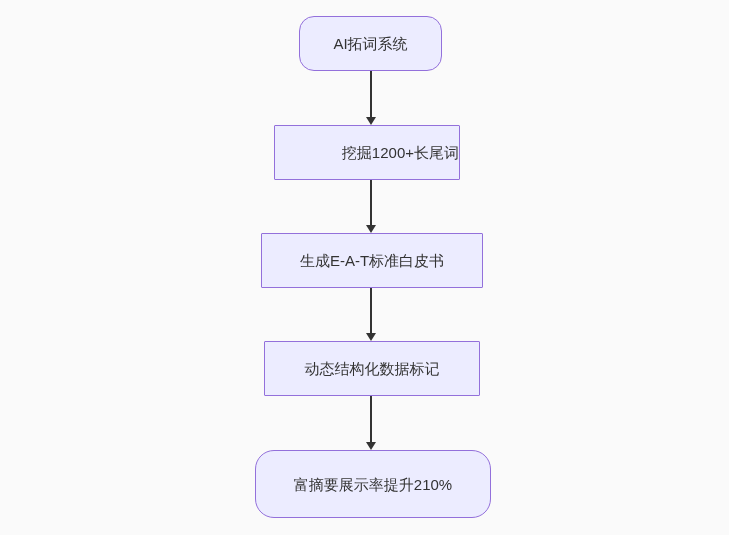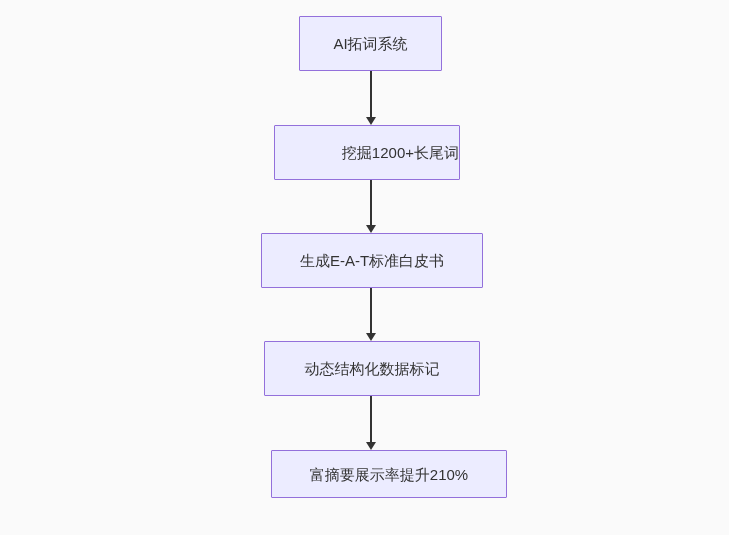--- a/index.html
+++ b/index.html
@@ -45,25 +45,25 @@
     position: absolute;
     left: 1px;
     bottom: 0;
     width: 0;
     height: 0;
     border-left: 5px solid transparent;
     border-right: 5px solid transparent;
     border-top: 8px solid #333333;
   }
   
-  #node-1 { left: 299px; top: 16px;  width: 143px; height: 55px; }
+  #node-1 { left: 299px; top: 16px;  width: 143px; height: 55px; border-radius: 15px; }
   #node-2 { left: 274px; top: 125px; width: 186px; height: 55px; justify-content: flex-end; }
   #node-3 { left: 261px; top: 233px; width: 222px; height: 55px; }
   #node-4 { left: 264px; top: 341px; width: 216px; height: 55px; }
-  #node-5 { left: 271px; top: 450px; width: 236px; height: 48px; }
+  #node-5 { left: 255px; top: 450px; width: 236px; height: 68px; border-radius: 19px; }
   #arrow-1 { left: 365px; top: 71px;  height: 54px; }
   #arrow-2 { left: 365px; top: 180px; height: 53px; }
   #arrow-3 { left: 365px; top: 288px; height: 53px; }
   #arrow-4 { left: 365px; top: 396px; height: 54px; }
 </style>
 </head>
 <body>
 
 <div class="canvas">
 

